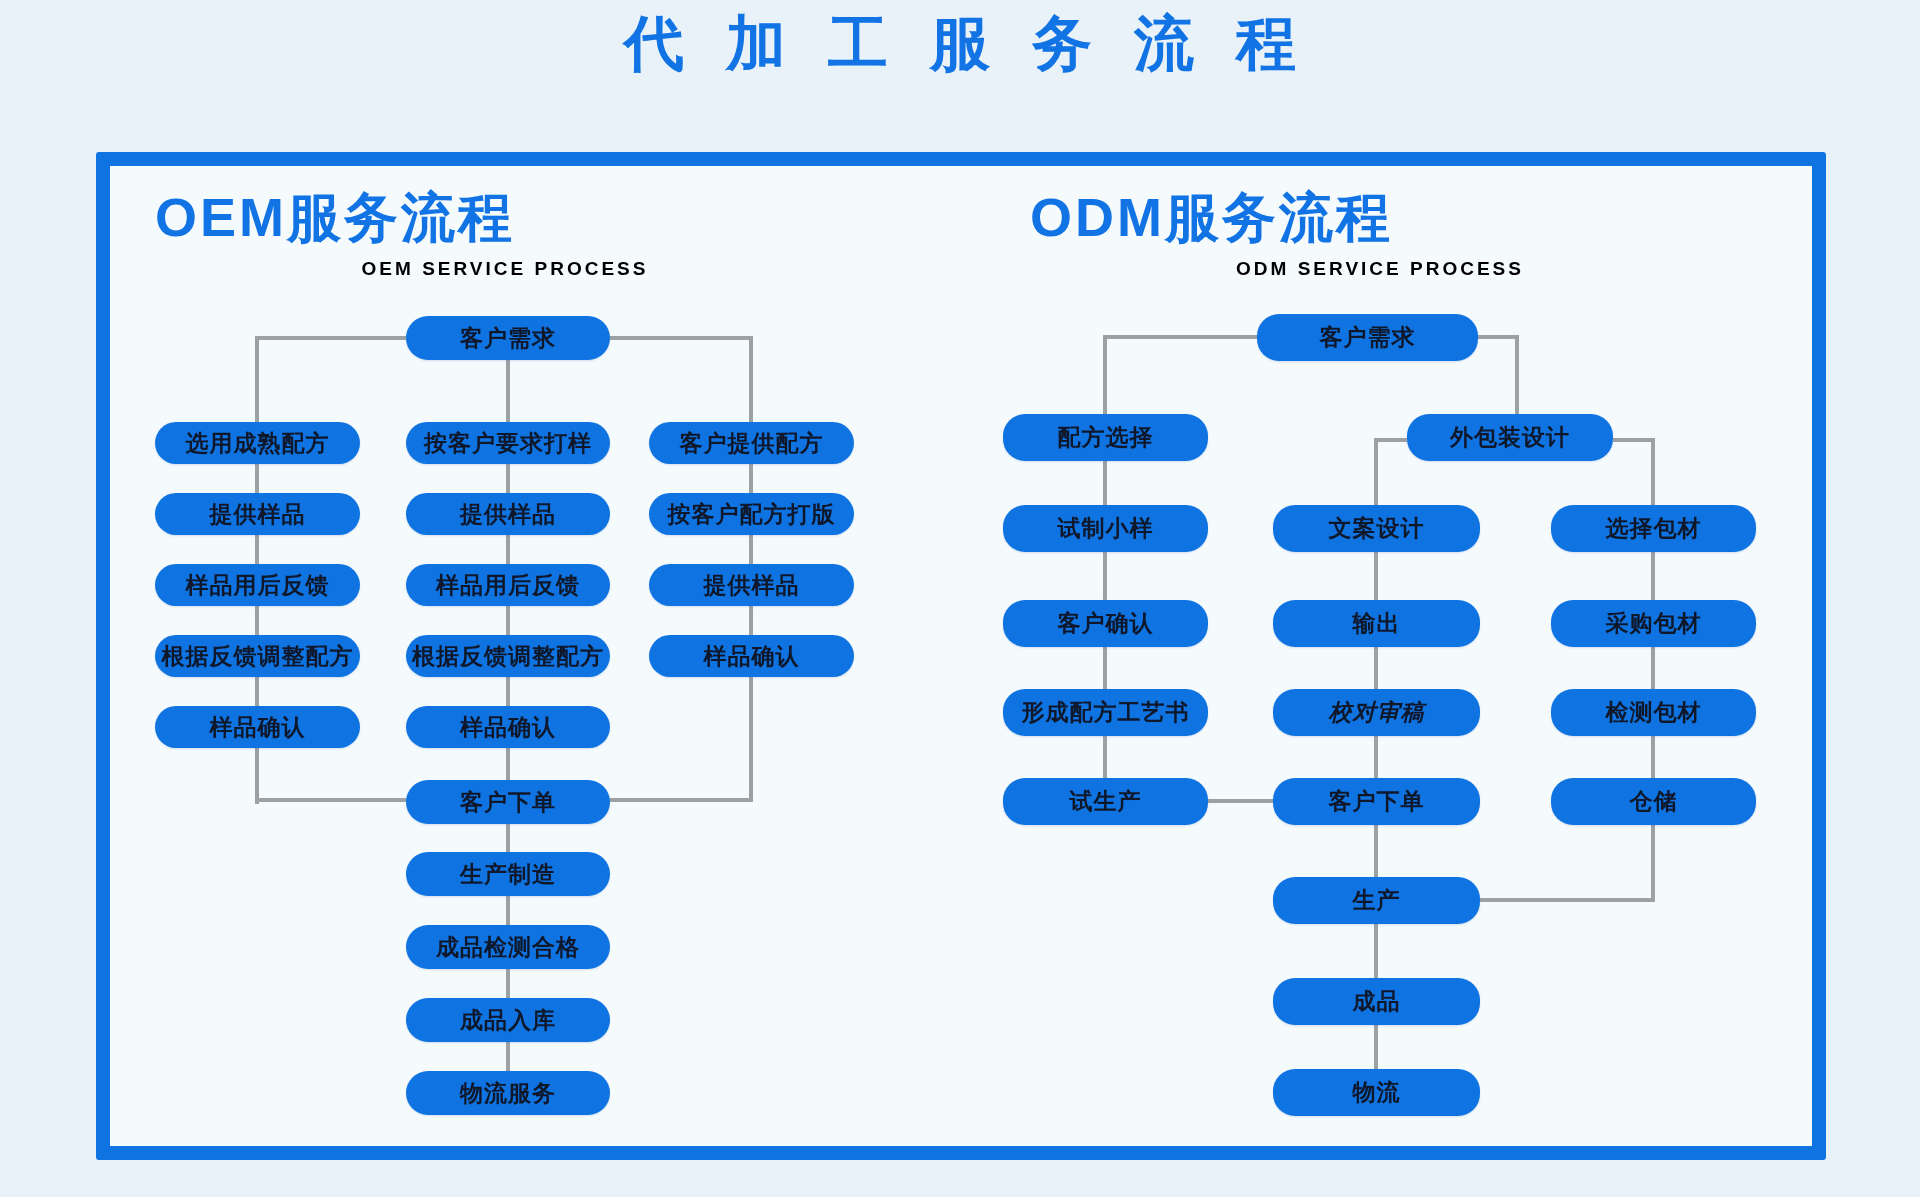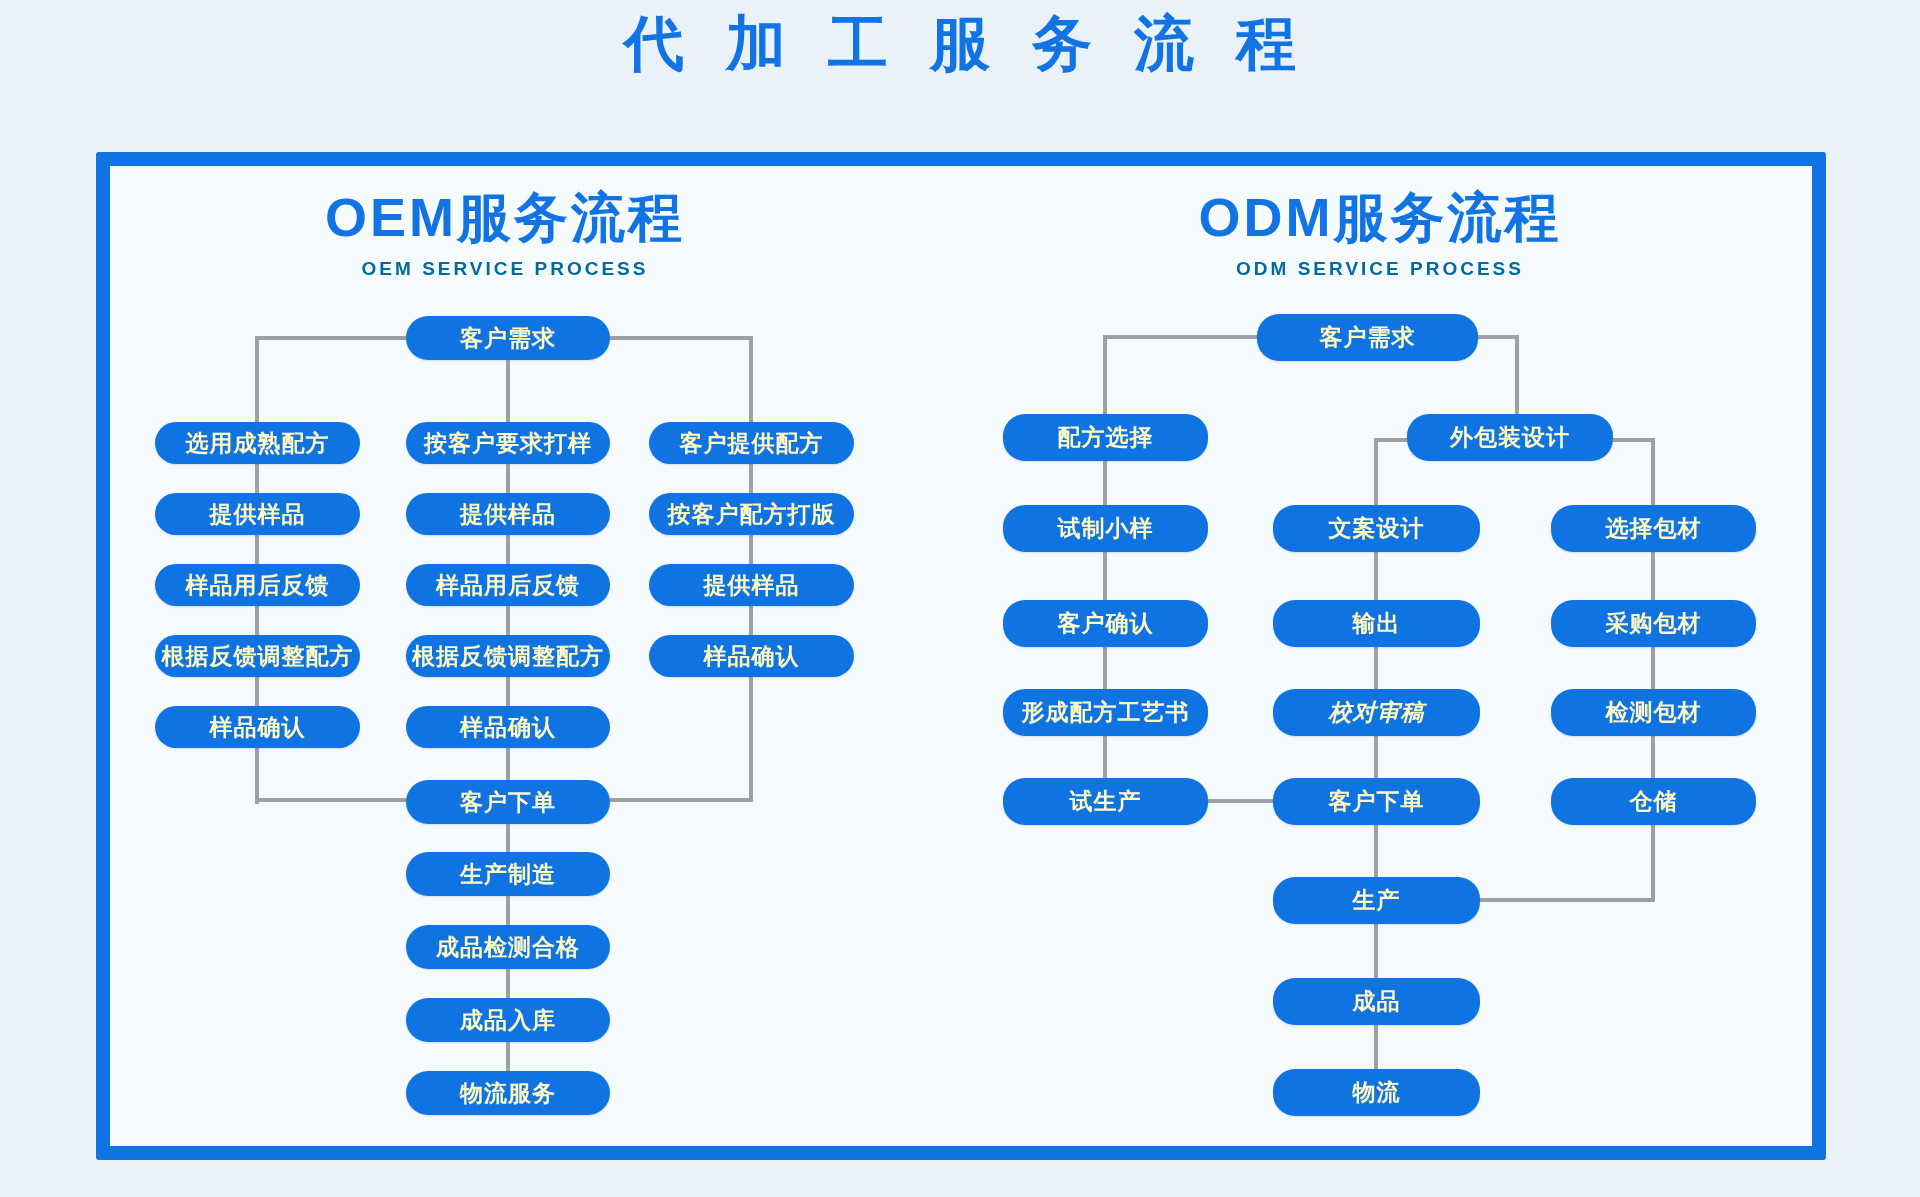--- a/index.html
+++ b/index.html
@@ -11,30 +11,30 @@
   .page-title{
     position:absolute;left:0;top:4px;width:1920px;text-align:center;
     font-size:60px;font-weight:900;color:#1173e4;letter-spacing:42px;
     text-indent:42px;white-space:nowrap;
   }
   .frame{
     position:absolute;left:96px;top:152px;width:1702px;height:980px;
     border:14px solid #0f74e2;background:#f5fafd;border-radius:3px;
   }
   .sec-heading{
-    position:absolute;text-align:center;font-weight:900;color:#1173e4;
+    position:absolute;font-weight:900;color:#1173e4;
     font-size:54px;letter-spacing:3px;white-space:nowrap;
   }
   .sec-subheading{
-    position:absolute;text-align:center;font-weight:700;color:#0369a1;
+    position:absolute;text-align:center;font-weight:700;color:#000000;
     font-size:19px;letter-spacing:3px;white-space:nowrap;
   }
   .node{
     position:absolute;display:flex;align-items:center;justify-content:center;
-    background:#0f74e2;color:#fef9c3;font-weight:700;font-size:23px;
+    background:#0f74e2;color:#0f172a;font-weight:700;font-size:23px;
     letter-spacing:1px;border-radius:22px;box-sizing:border-box;
     white-space:nowrap;z-index:3;box-shadow:0 1px 2px rgba(20,80,160,.15);
   }
   .line{position:absolute;background:#9da1a4;z-index:1;}
 </style>
 </head>
 <body>
 
 <div id="canvas">
 

